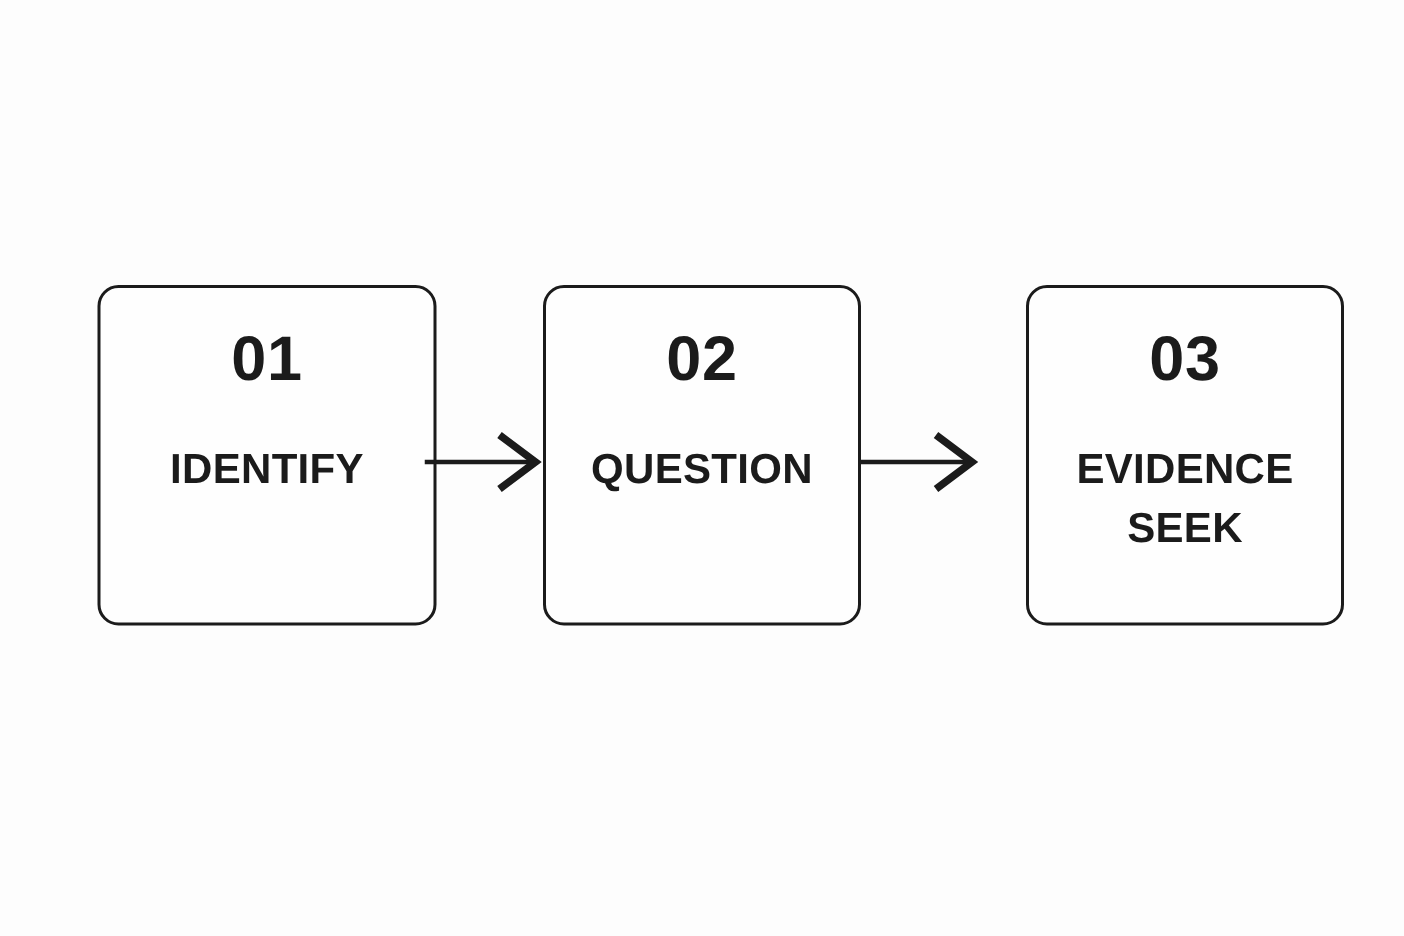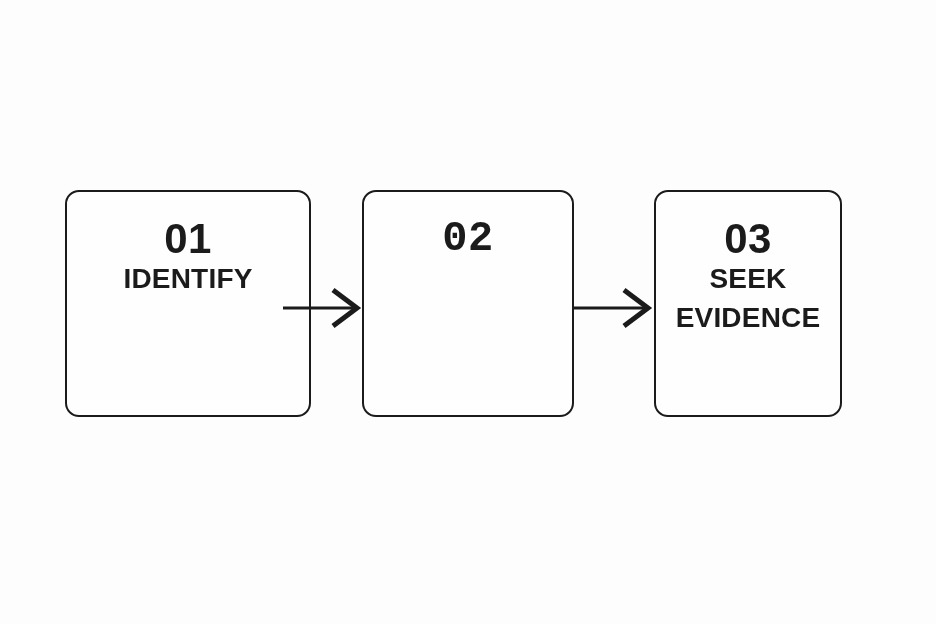--- a/index.html
+++ b/index.html
@@ -15,41 +15,42 @@
     overflow: hidden;
   }
   .canvas {
     position: relative;
     width: 936px; height: 624px;
     background: var(--bg);
   }
   .step-box {
     position: absolute;
     top: 190px;
-    width: 246px;
+    width: 226px;
     height: 227px;
     background: var(--box-fill);
     border: 2.5px solid var(--ink);
     border-radius: 14px;
     display: flex;
     flex-direction: column;
     align-items: center;
     padding-top: 26px;
   }
   .step-box.pos-1 { left: 65px; }
-  .step-box.pos-2 { left: 362px; width: 212px; font-family: Liberation Mono, monospace; }
-  .step-box.pos-3 { left: 654px; width: 188px; }
+  .step-box.pos-2 { left: 362px; width: 212px; }
+  .step-box.pos-3 { left: 684px; width: 212px; }
   .step-number {
     font-size: 42px;
     font-weight: 700;
     line-height: 1;
     color: var(--ink);
     letter-spacing: 0.5px;
   }
   .step-label {
+    margin-top: 34px;
     text-align: center;
     color: var(--ink);
   }
   .step-label .line {
     display: block;
     font-size: 28px;
     font-weight: 700;
     line-height: 1.38;
     letter-spacing: 0.2px;
     white-space: nowrap;
@@ -82,29 +83,30 @@
   </div>
 
   <svg class="flow-arrow a1" viewBox="0 0 80 48" aria-hidden="true">
     <line x1="0" y1="24" x2="71" y2="24"></line>
     <polyline points="50,6 74,24 50,42"></polyline>
   </svg>
 
   <div class="step-box pos-2">
     <div class="step-number">02</div>
     <div class="step-label">
+      <span class="line">QUESTION</span>
     </div>
   </div>
 
   <svg class="flow-arrow a2" viewBox="0 0 80 48" aria-hidden="true">
     <line x1="0" y1="24" x2="71" y2="24"></line>
     <polyline points="50,6 74,24 50,42"></polyline>
   </svg>
 
   <div class="step-box pos-3">
     <div class="step-number">03</div>
     <div class="step-label">
+      <span class="line">EVIDENCE</span>
       <span class="line">SEEK</span>
-      <span class="line">EVIDENCE</span>
     </div>
   </div>
 
 </div>
 
 </body></html>

